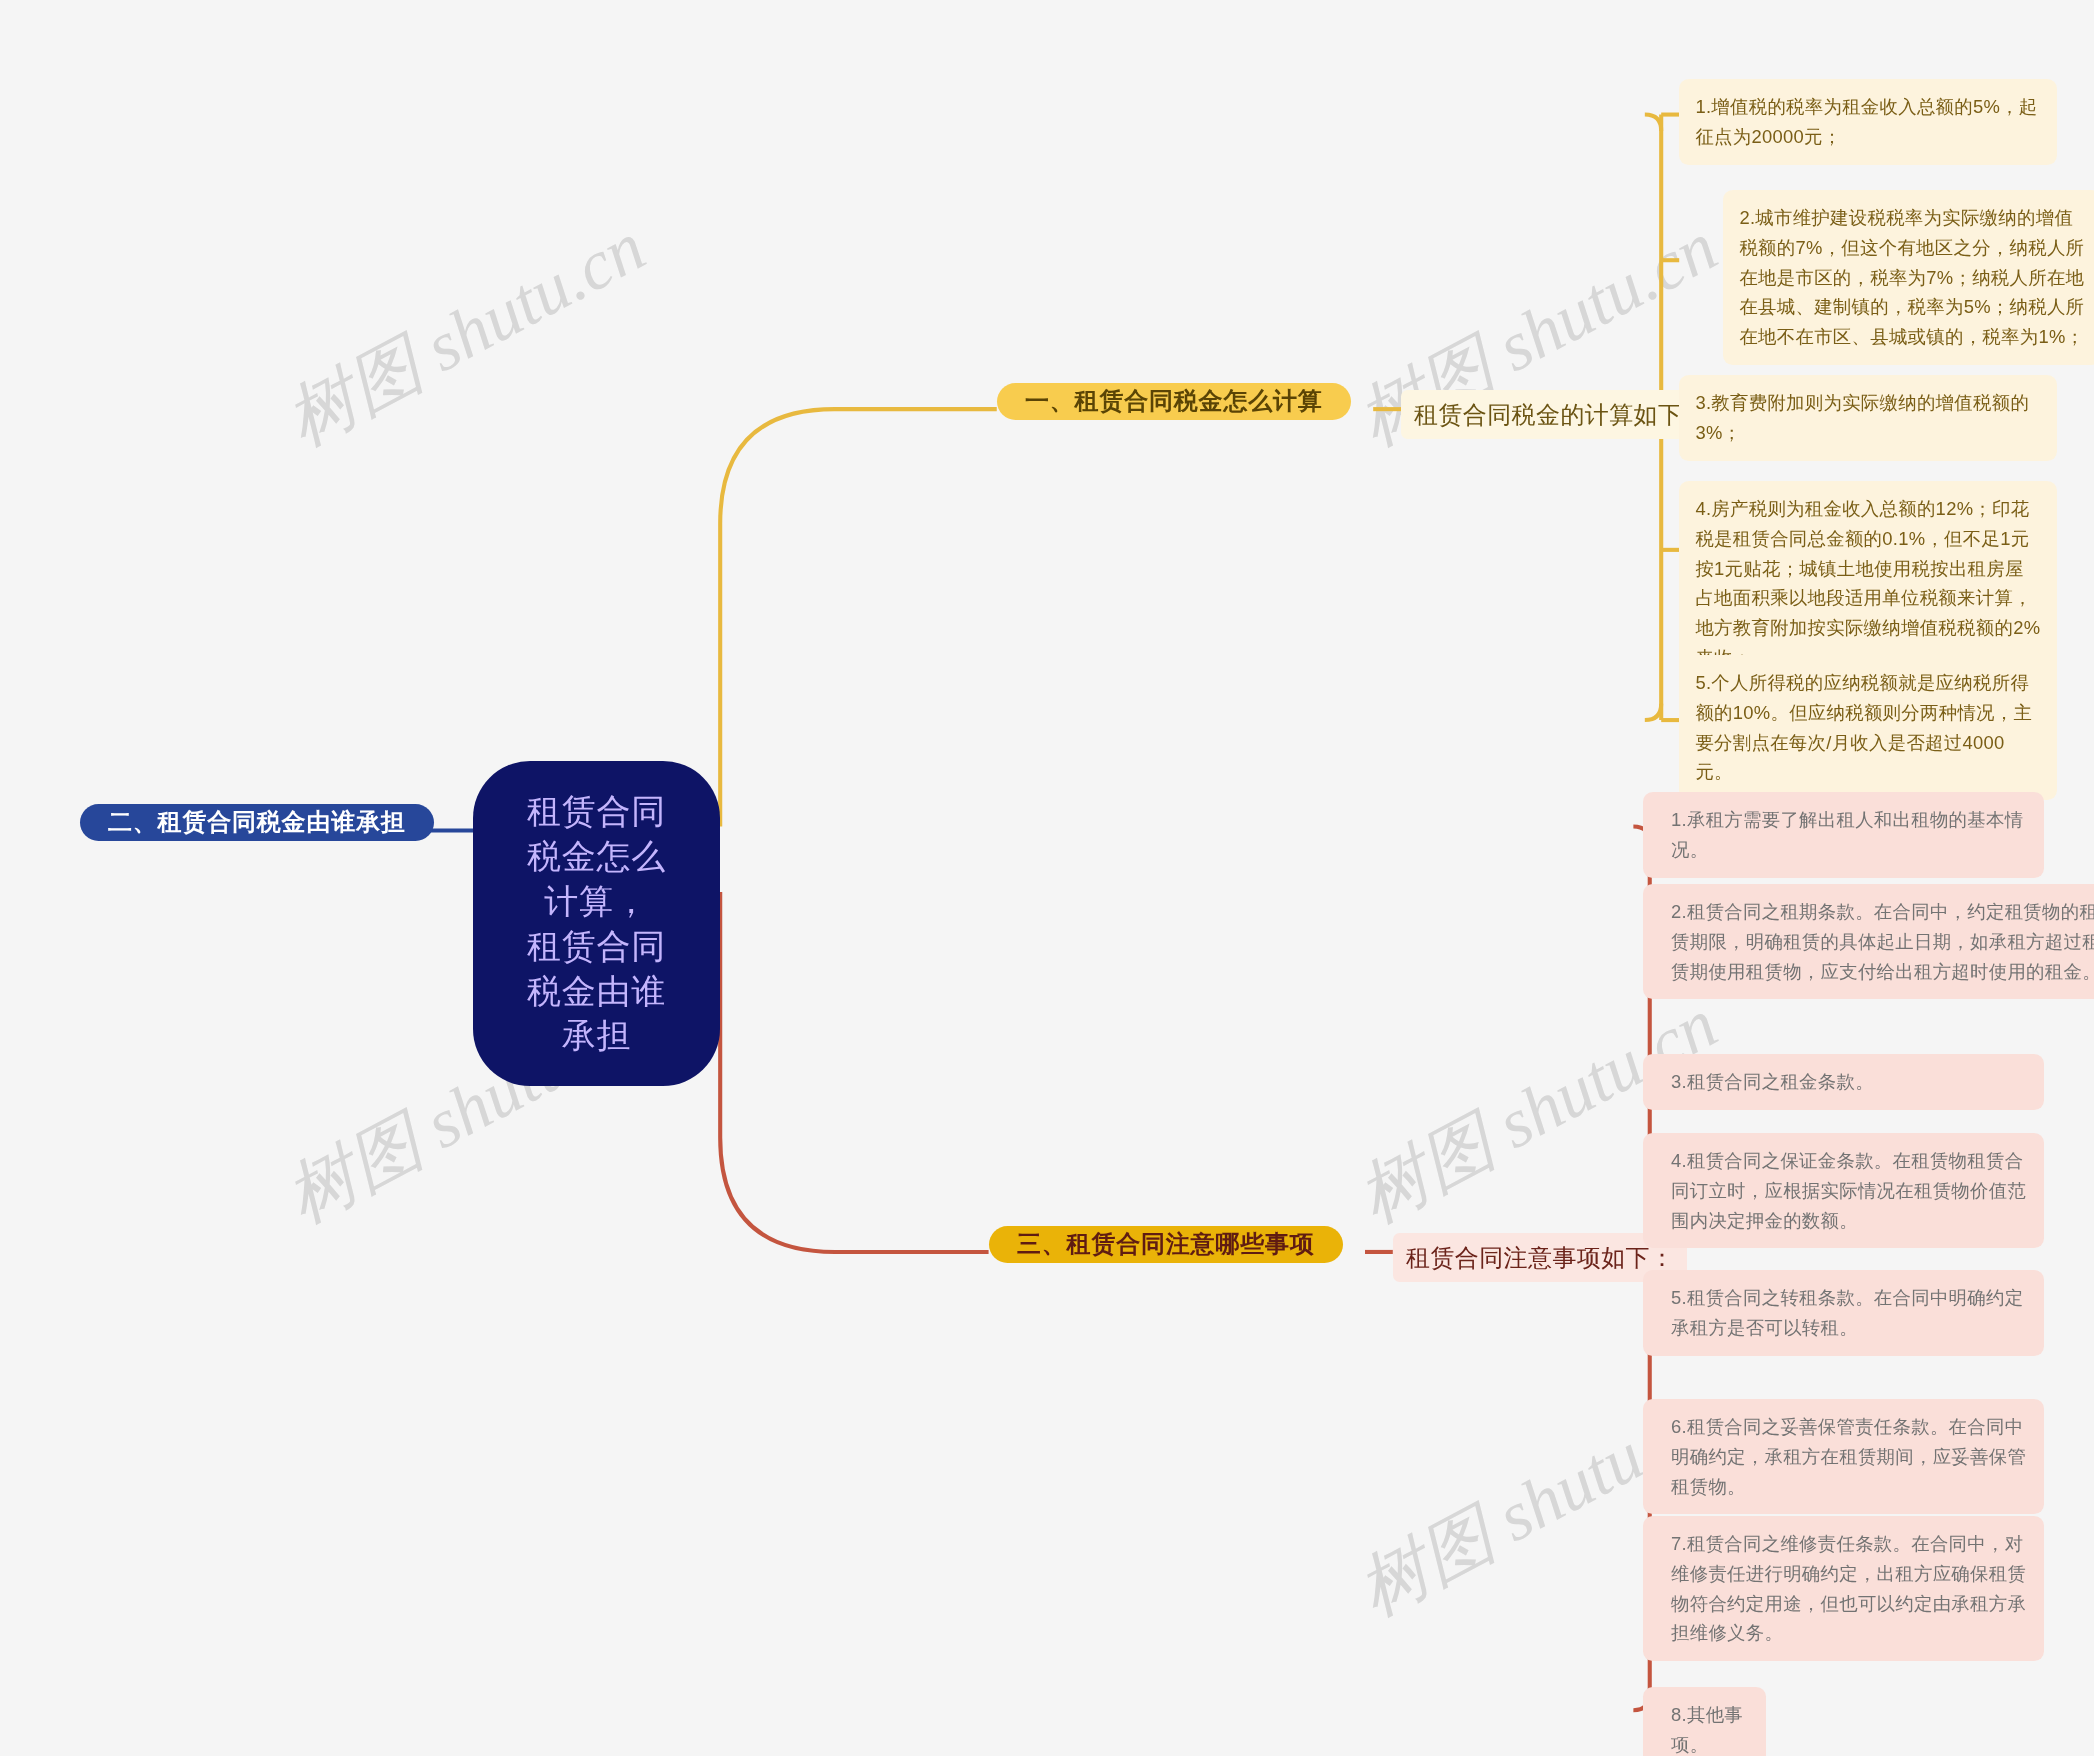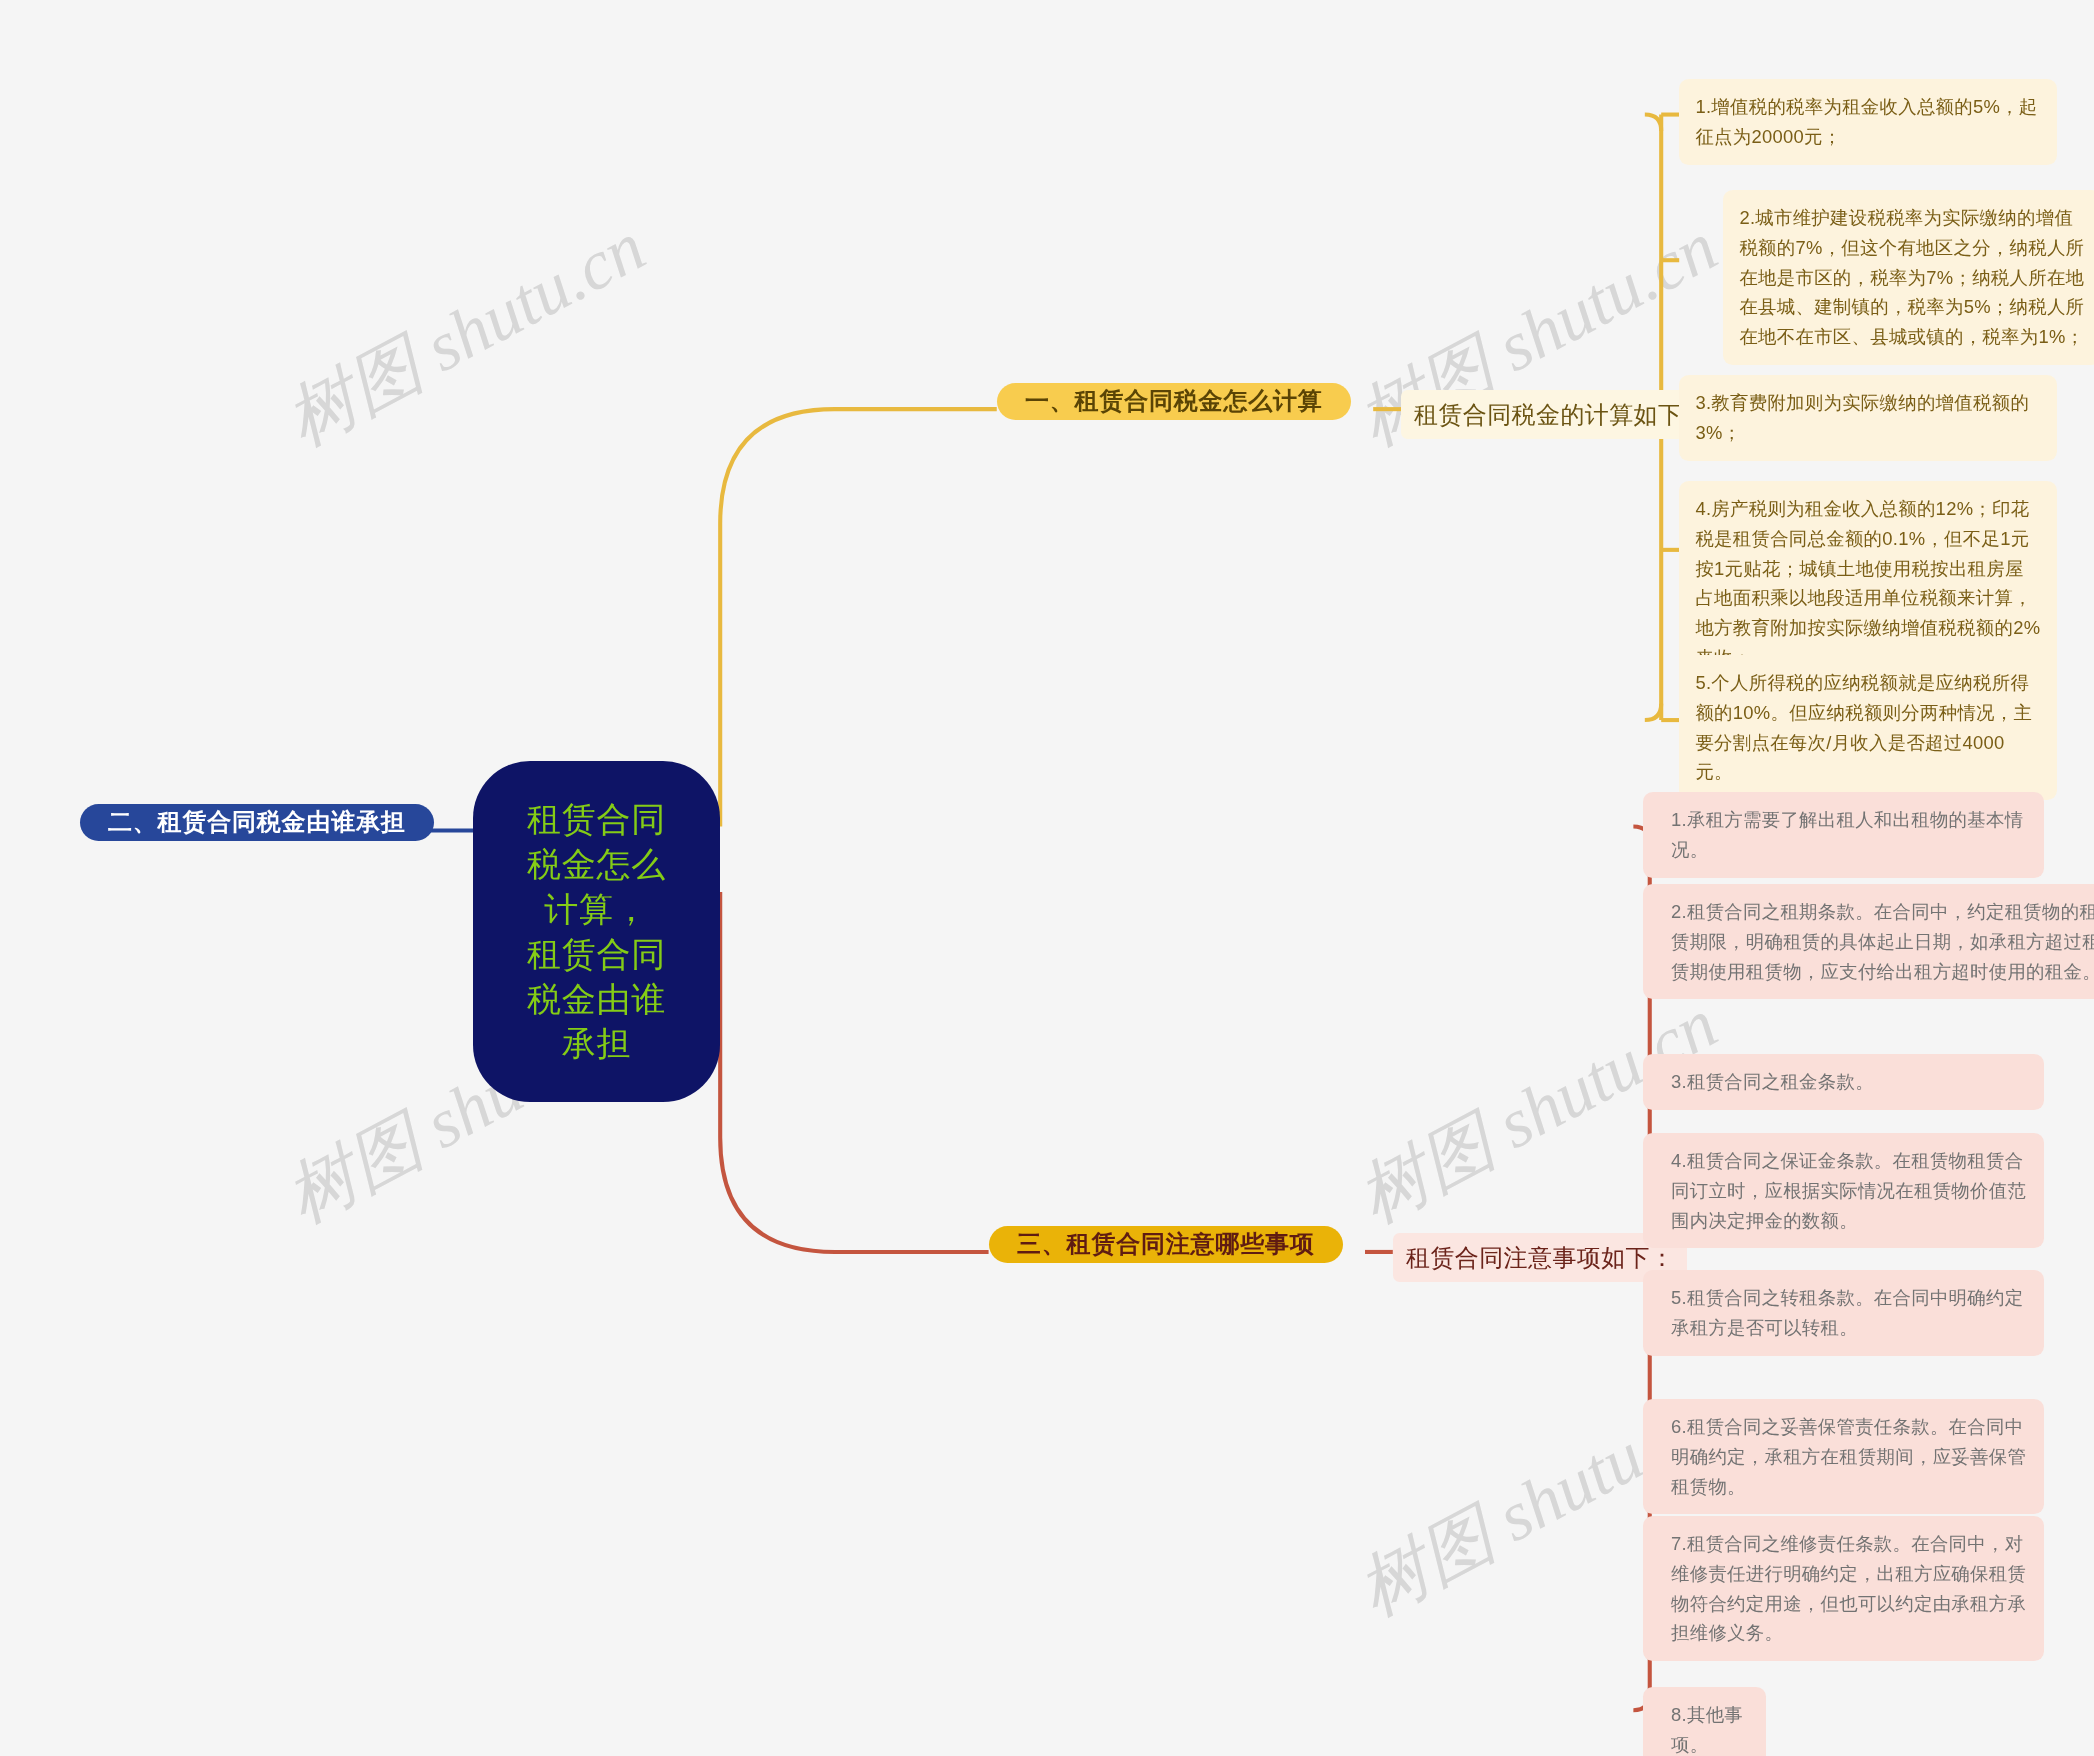--- a/index.html
+++ b/index.html
@@ -28,26 +28,26 @@
   }
 
   
   #wires{position:absolute;left:0;top:0;width:2095px;height:1756px;}
 
   
   .node{position:absolute;box-sizing:border-box;}
 
   .root{
     background:#0e1466;
-    color:#84cc16;
+    color:#c4b5fd;
     border-radius:57px;
     text-align:center;
     font-size:34px;
     line-height:1.32;
-    padding:36px 38px;
+    padding:28px 38px;
     white-space:pre-line;
     letter-spacing:0.8px;
   }
 
   .branch{
     border-radius:33px;
     text-align:center;
     font-size:24px;
     line-height:1.2;
     padding:4px 28px;

